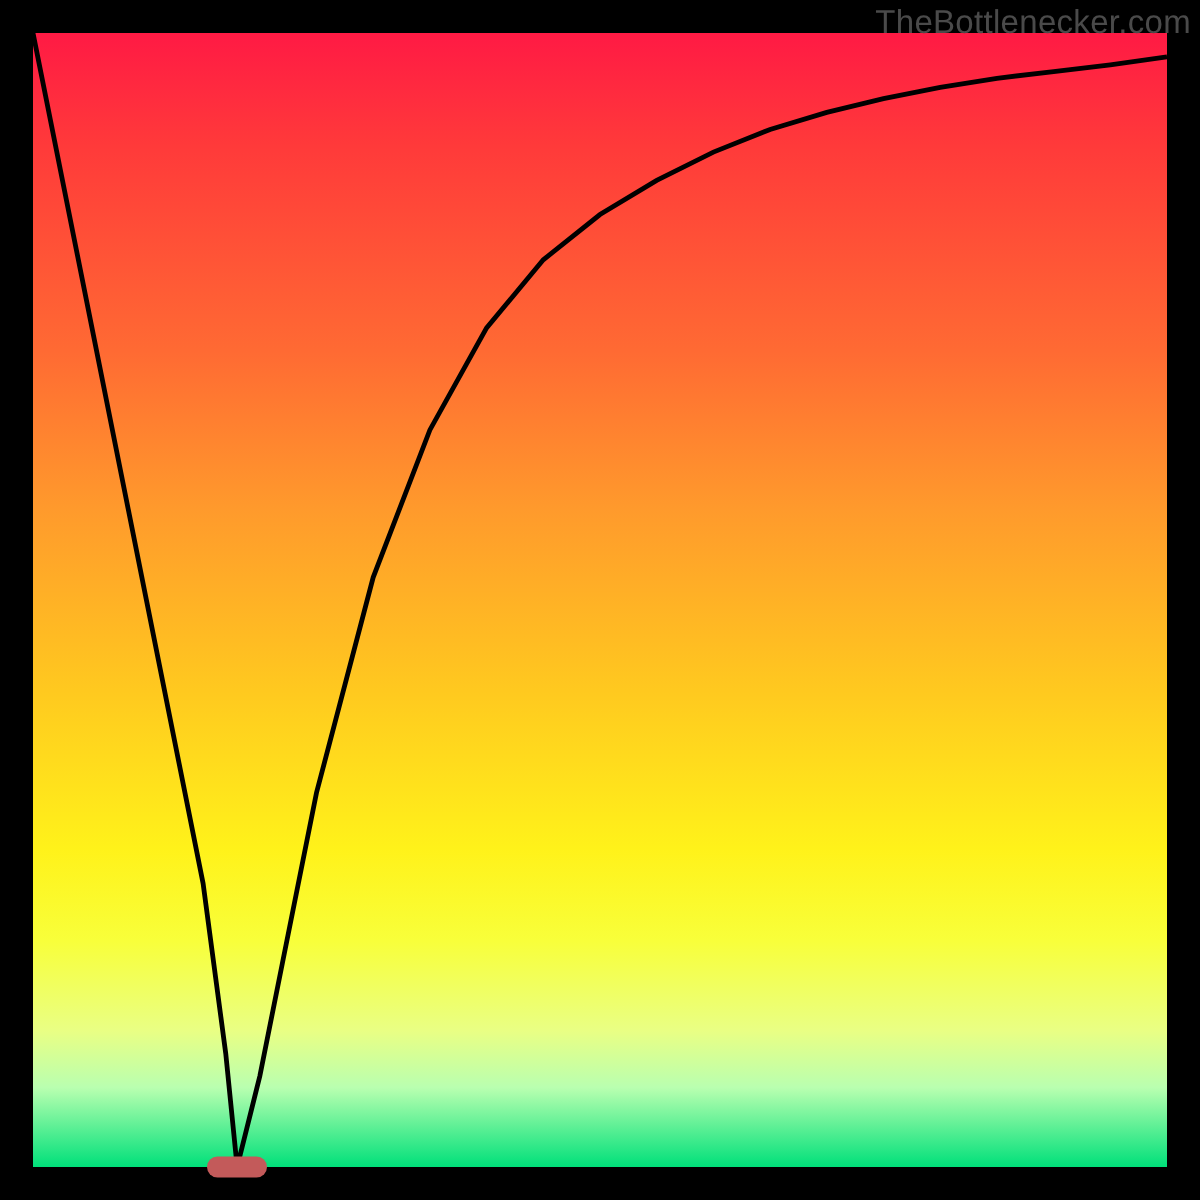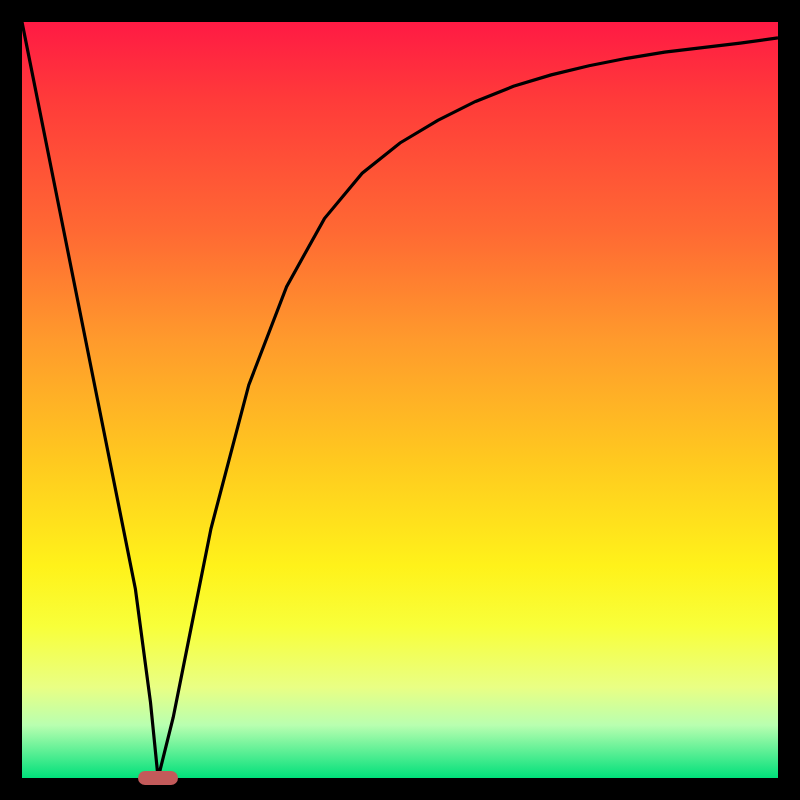--- a/index.html
+++ b/index.html
@@ -65,13 +65,14 @@
 </head>
 <body>
 
 <div class="frame">
   <div class="plot">
     <svg class="curve" viewBox="0 0 756 756" preserveAspectRatio="none">
       <path id="curve-path" d="M0.0 0.0 L37.8 189.0 L75.6 378.0 L113.4 567.0 L128.5 680.4 L136.1 756.0 L151.2 695.5 L166.3 619.9 L189.0 506.5 L226.8 362.9 L264.6 264.6 L302.4 196.6 L340.2 151.2 L378.0 121.0 L415.8 98.3 L453.6 79.4 L491.4 64.3 L529.2 52.9 L567.0 43.8 L604.8 36.3 L642.6 30.2 L680.4 25.7 L718.2 21.2 L756.0 15.9" fill="none" stroke="#000" stroke-width="3.2"></path>
     </svg>
     <div id="marker" class="marker" style="left: 136.08px; top: 756px;"></div>
   </div>
+  <div class="watermark">TheBottlenecker.com</div>
 </div>
 
 </body></html>

